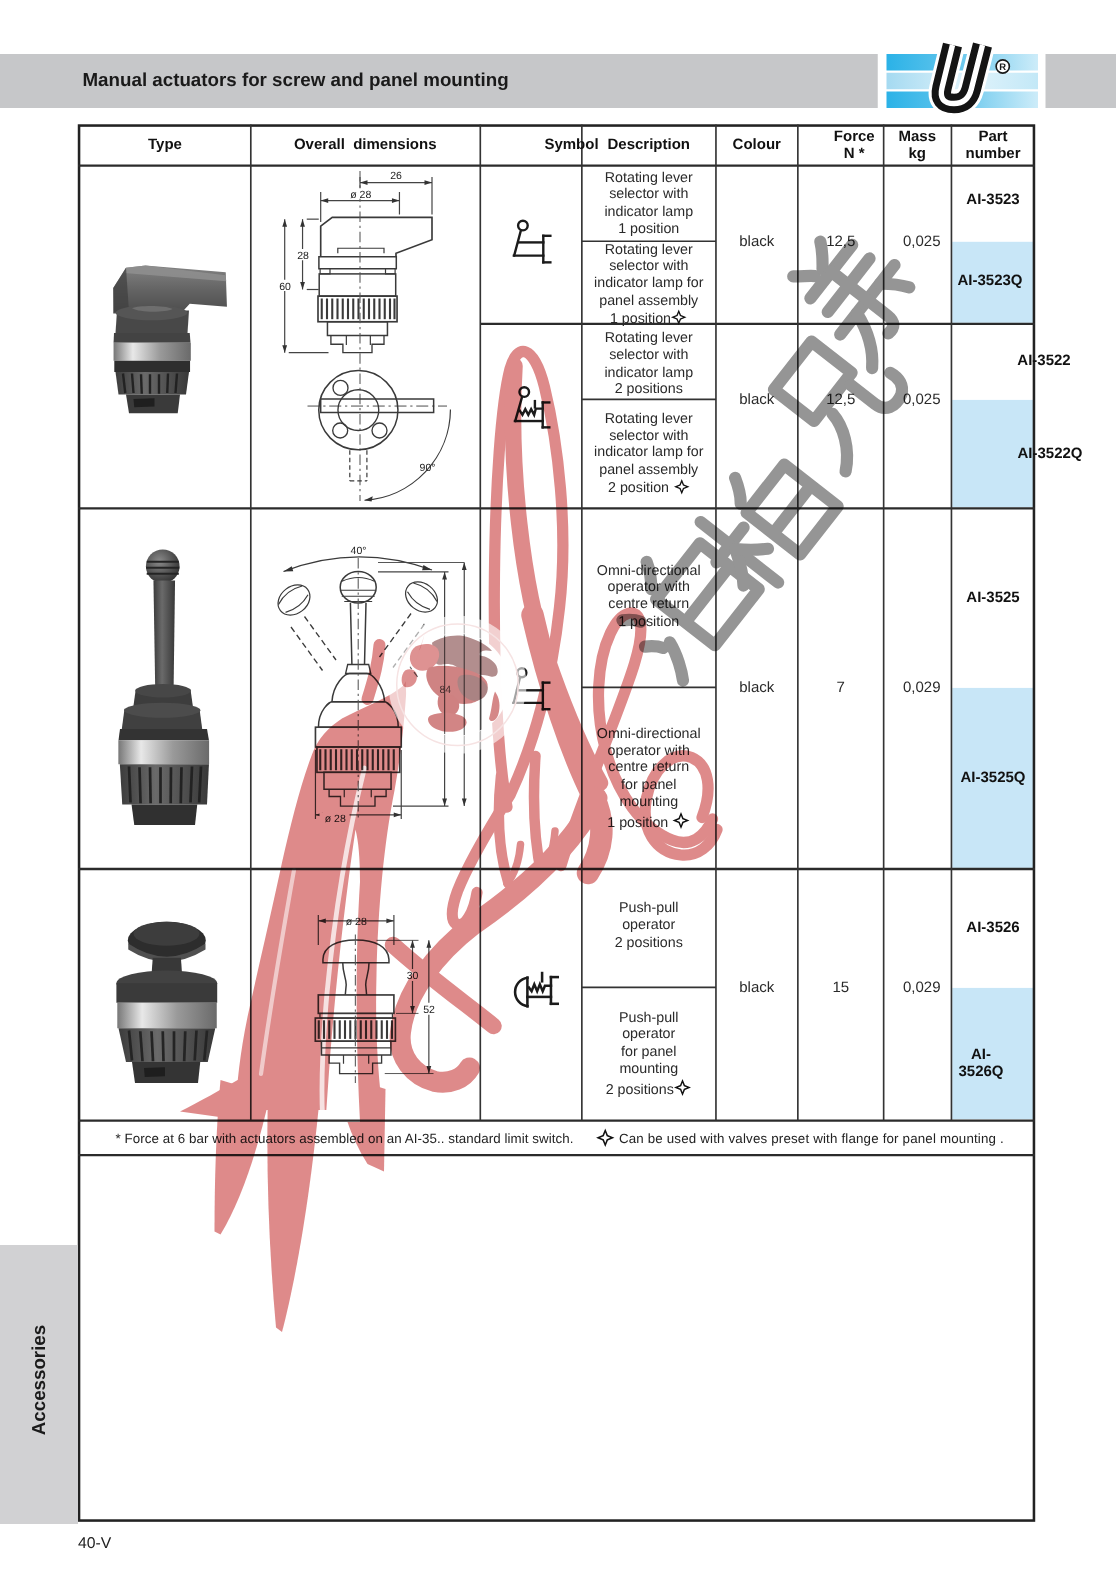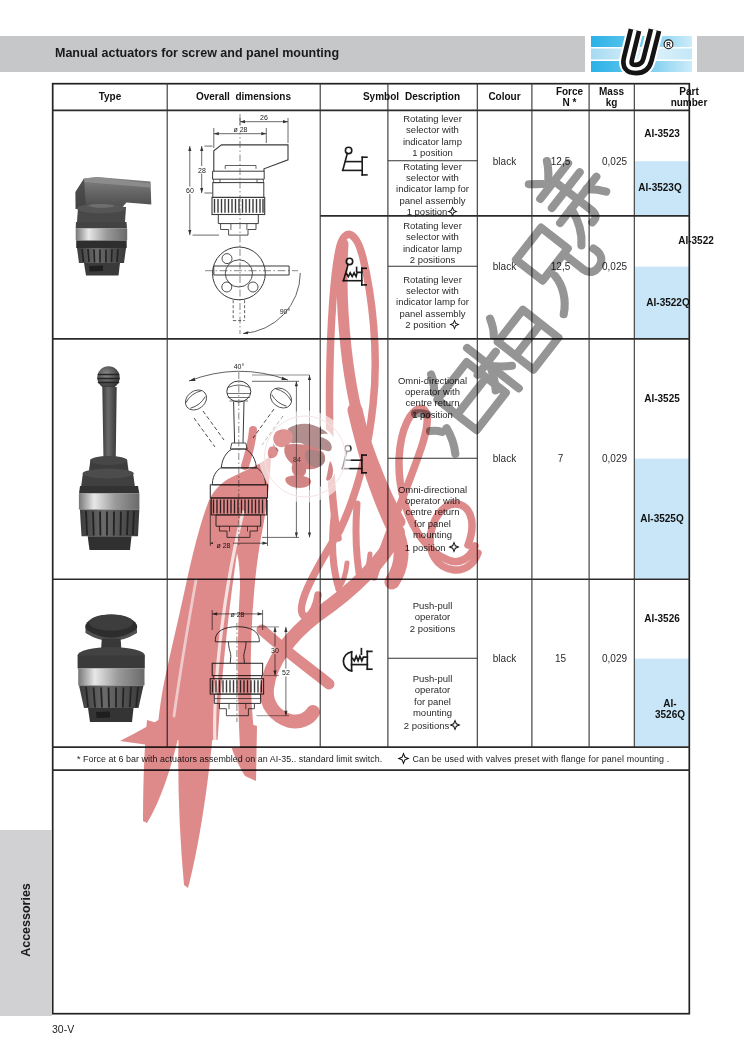--- a/index.html
+++ b/index.html
@@ -442,21 +442,21 @@
 <div class="cell hdr" style="left:320px;top:91px;width:68px;margin-left:27px;">Symbol</div>
 
 <div class="cell hdr" style="left:388px;top:91px;width:89px;text-align:center;">Description</div>
 
 <div class="cell hdr" style="left:477px;top:91px;width:55px;">Colour</div>
 
 <div class="cell hdr" style="left:532px;top:85.5px;width:75px;">Force<br>N *</div>
 
 <div class="cell hdr" style="left:589px;top:85.5px;width:45px;">Mass<br>kg</div>
 
-<div class="cell hdr" style="left:634px;top:85.5px;width:56px;padding-left:27px;">Part<br>number</div>
+<div class="cell hdr" style="left:634px;top:85.5px;width:56px;">Part<br>number</div>
 
 <div class="cell desc" style="left:388px;top:113px;width:89px;">Rotating lever<br>selector with<br>indicator lamp<br>1 position</div>
 
 <div class="cell desc" style="left:388px;top:160.5px;width:89px;">Rotating lever<br>selector with<br>indicator lamp for<br>panel assembly<br>1 position<svg width="11" height="11" viewBox="0 0 11 11" style="position:static;vertical-align:-2px">
       <path d="M5.5,0.3 L7,4 L10.7,5.5 L7,7 L5.5,10.7 L4,7 L0.3,5.5 L4,4 Z" fill="#111"></path>
       <path d="M5.5,2.6 L6.3,4.7 L8.4,5.5 L6.3,6.3 L5.5,8.4 L4.7,6.3 L2.6,5.5 L4.7,4.7 Z" fill="#fff"></path>
     </svg></div>
 
 <div class="cell desc" style="left:388px;top:220px;width:89px;">Rotating lever<br>selector with<br>indicator lamp<br>2 positions</div>
 
@@ -502,42 +502,42 @@
 <div class="cell val" style="left:532px;top:653px;width:57px;">15</div>
 
 <div class="cell val" style="left:592px;top:653px;width:45px;">0,029</div>
 
 <div class="cell part" style="left:634px;top:128px;width:56px;">AI-3523</div>
 
 <div class="cell part" style="left:634px;top:182px;width:52px;">AI-3523Q</div>
 
 <div class="cell part" style="left:634px;top:235px;width:76px;padding-left:24px;">AI-3522</div>
 
-<div class="cell part" style="left:640px;top:297px;width:56px;">AI-3522Q</div>
+<div class="cell part" style="left:672px;top:297px;width:56px;">AI-3522Q</div>
 
 <div class="cell part" style="left:634px;top:393px;width:56px;">AI-3525</div>
 
 <div class="cell part" style="left:634px;top:513px;width:56px;">AI-3525Q</div>
 
 <div class="cell part" style="left:634px;top:613px;width:56px;">AI-3526</div>
 
-<div class="cell part" style="left:634px;top:698px;width:40px;margin-left:16px;">AI-3526Q</div>
+<div class="cell part" style="left:634px;top:698px;width:40px;">AI-3526Q</div>
 
 <div class="abs" style="left:77px;top:754px;font-size:8.9px;letter-spacing:0.05px;color:#222;">* Force at 6 bar with actuators assembled on an AI-35.. standard limit switch.</div>
 
 <div class="abs" style="left:397px;top:752px;font-size:8.9px;letter-spacing:0.12px;color:#222;"><svg width="13" height="13" viewBox="0 0 11 11" style="position:static;vertical-align:-3px">
       <path d="M5.5,0.3 L7,4 L10.7,5.5 L7,7 L5.5,10.7 L4,7 L0.3,5.5 L4,4 Z" fill="#111"></path>
       <path d="M5.5,2.6 L6.3,4.7 L8.4,5.5 L6.3,6.3 L5.5,8.4 L4.7,6.3 L2.6,5.5 L4.7,4.7 Z" fill="#fff"></path>
     </svg> Can be used with valves preset with flange for panel mounting .</div>
 
 <div class="abs" style="left:0;top:830px;width:52px;height:186px;background:#d1d1d3;"></div>
 
 <div class="abs" style="left:-60px;top:913px;width:172px;height:14px;transform:rotate(-90deg);font-size:12.5px;font-weight:bold;color:#1a1a1a;text-align:center;">Accessories</div>
 
-<div class="abs" style="left:52px;top:1023px;font-size:10.5px;color:#222;">30-V</div>
+<div class="abs" style="left:52px;top:1023px;font-size:10.5px;color:#222;">40-V</div>
 
 <svg class="abs" width="744" height="1052" viewBox="0 0 744 1052" style="pointer-events:none;">
 
   <g fill="none" stroke="#db8080" stroke-linecap="round" style="mix-blend-mode:multiply;" opacity="0.92">
 
     <path d="M 338,538 C 325,470 328,292 340,246 C 345,228 356,230 363,258 C 372,295 379,352 373,405 C 368,452 356,496 340,530 C 325,554 312,576 305,594 C 301,605 300,613 304,616 C 310,619 316,608 318,595" stroke-width="7.5"></path>
 
     <path d="M 343,244 C 339,310 348,392 365,440 C 376,472 388,500 400,522" stroke-width="11"></path>
     <path d="M 355,410 C 366,458 381,502 396,532 C 404,549 402,567 392,582" stroke-width="15"></path>
 

